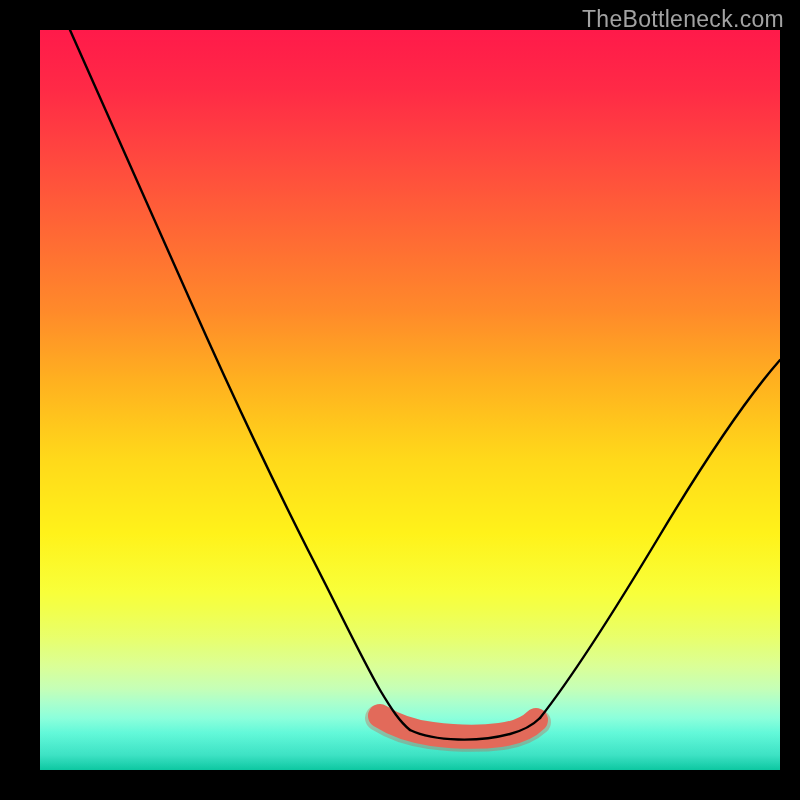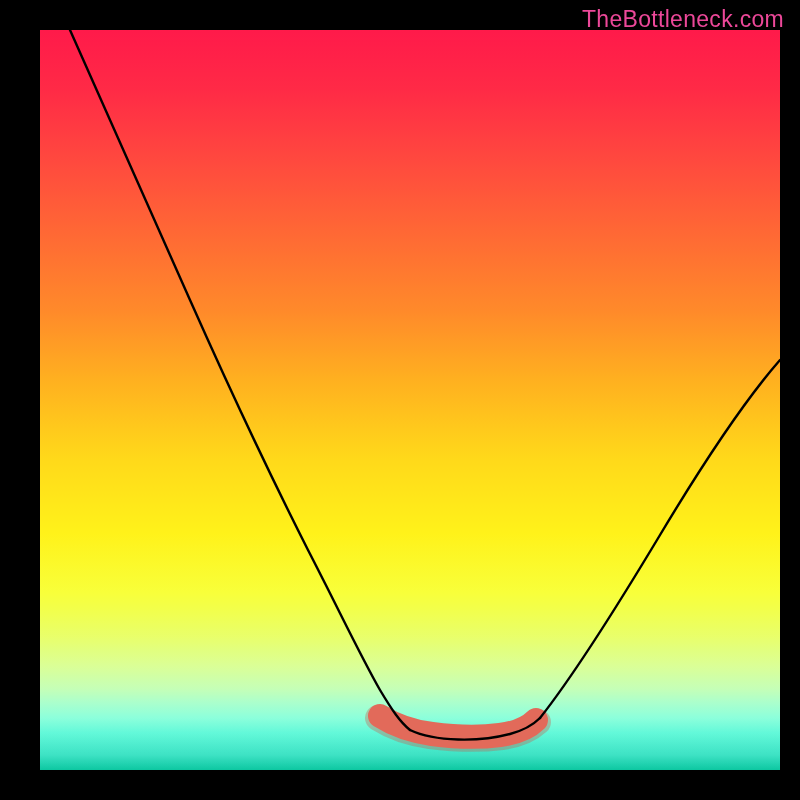--- a/index.html
+++ b/index.html
@@ -14,21 +14,21 @@
   .frame {
     position: relative;
     width: 800px;
     height: 800px;
     background: #000;
   }
   .watermark {
     position: absolute;
     top: 6px;
     right: 16px;
-    color: #ec4899;
+    color: #a3a3a3;
     font-size: 23px;
     font-weight: 500;
     letter-spacing: 0.3px;
     z-index: 30;
   }
   .plot-area {
     position: absolute;
     left: 40px;
     top: 30px;
     width: 740px;

